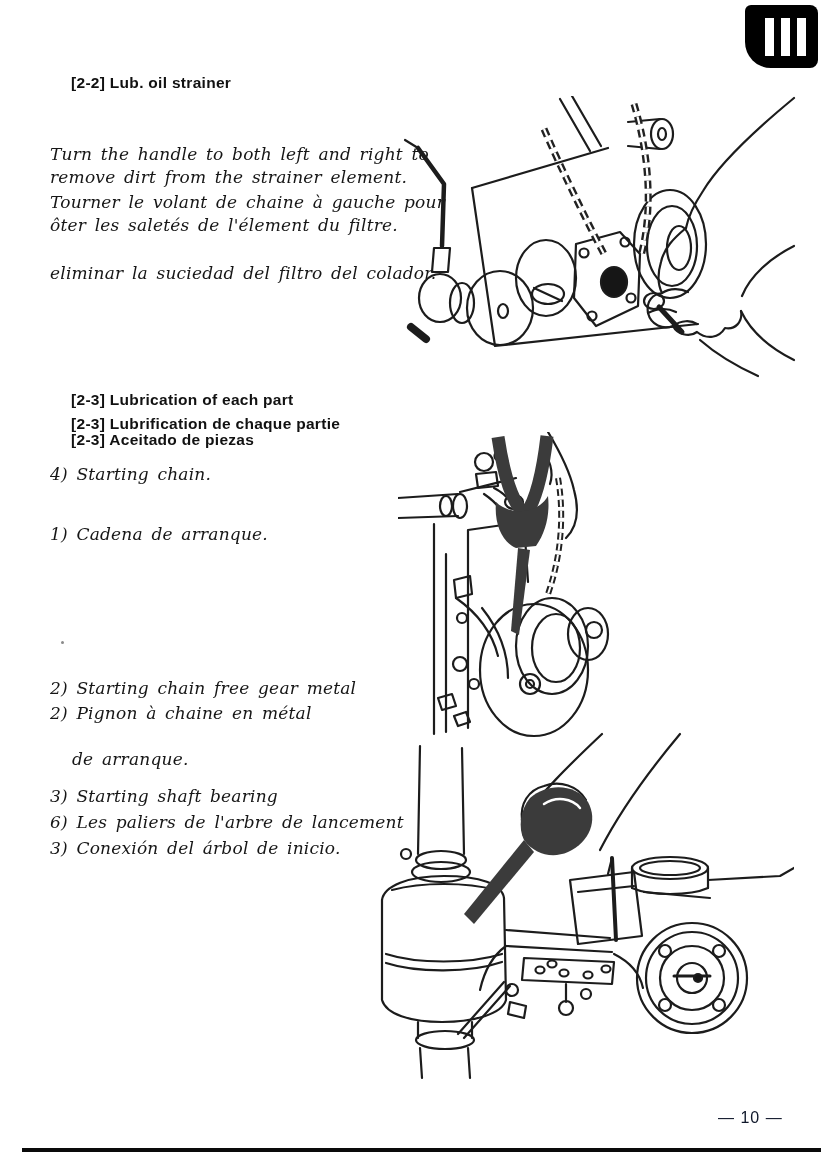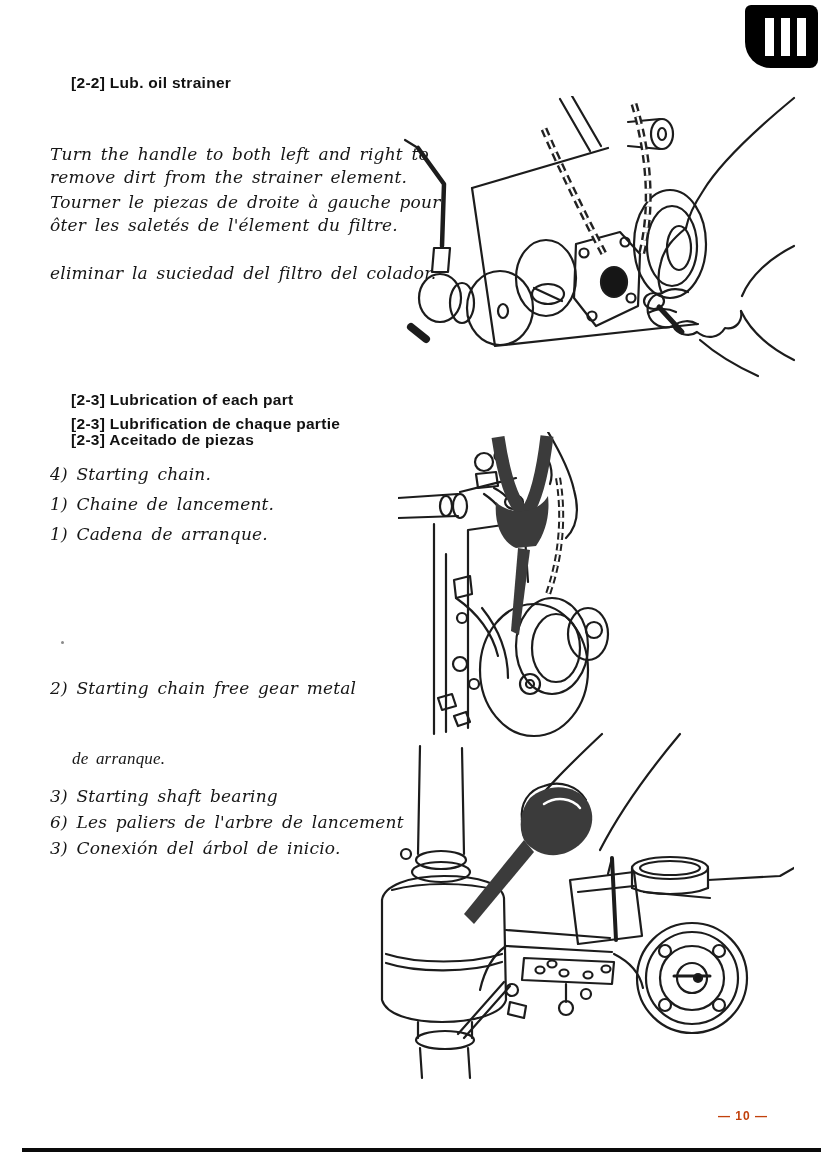--- a/index.html
+++ b/index.html
@@ -20,47 +20,47 @@
   .h-bold{
     position:absolute;left:47px;white-space:nowrap;
     font-weight:700;font-size:15.5px;letter-spacing:.3px;color:#111;margin-left:24px;
   }
   
   .it{
     position:absolute;left:50px;white-space:nowrap;
     font-family:"DejaVu Serif","Liberation Serif",serif;font-style:italic;
     font-size:17px;letter-spacing:.2px;word-spacing:3px;color:#161616;
   }
-  .indent{left:72px;font-family:Liberation Serif, serif;}
+  .indent{left:72px;}
   .figure{position:absolute;}
   .dot-artifact{position:absolute;left:61px;top:641px;width:3px;height:3px;background:#8a8a8a;border-radius:50%;}
   .page-number{
     position:absolute;left:718px;top:1109px;white-space:nowrap;
-    font-size:12px;font-weight:700;letter-spacing:1px;color:#c2410c;
+    font-size:16px;font-weight:400;letter-spacing:1px;color:#0f172a;
   }
   .bottom-rule{position:absolute;left:22px;right:0;top:1148px;height:4px;background:#0a0a0a;}
   svg{display:block;}
 </style>
 </head>
 <body>
 
 <div class="page">
 
   <div class="tab-badge">
     <span class="bar"></span>
     <span class="bar"></span>
     <span class="bar"></span>
 
   </div>
 
   <div class="h-bold" style="top:74px">[2-2] Lub. oil strainer</div>
 
   <div class="it" style="top:144px">Turn the handle to both left and right to</div>
   <div class="it" style="top:167px">remove dirt from the strainer element.</div>
-  <div class="it" style="top:192px">Tourner le piezas de droite à gauche pour</div>
+  <div class="it" style="top:192px">Tourner le volant de chaine à gauche pour</div>
   <div class="it" style="top:215px">ôter les saletés de l'élement du filtre.</div>
   <div class="it" style="top:263px">eliminar la suciedad del filtro del colador.</div>
 
   <div class="figure" style="left:398px;top:96px;width:398px;height:282px">
     <svg width="398" height="282" viewBox="0 0 398 282" role="img" aria-label="hand turning lub. oil strainer handle with chain">
       <g fill="none" stroke="#1c1c1c" stroke-width="2.2" stroke-linecap="round" stroke-linejoin="round">
         <path d="M74,92 L210,52"></path>
         <path d="M74,92 L97,250 L300,228"></path>
         <path d="M162,3 L192,55 M174,0 L203,50"></path>
         <path d="M20,52 L46,88 L44,150" stroke-width="4.5"></path>
@@ -100,21 +100,20 @@
       <path d="M236,8 C250,55 256,110 243,160" stroke="#222" stroke-width="7" fill="none" stroke-dasharray="8 5"></path>
       <path d="M236,8 C250,55 256,110 243,160" stroke="#fff" stroke-width="2.2" fill="none" stroke-dasharray="8 5"></path>
     </svg>
   </div>
 
   <div class="h-bold" style="top:391px">[2-3] Lubrication of each part</div>
   <div class="h-bold" style="top:415px">[2-3] Lubrification de chaque partie</div>
   <div class="h-bold" style="top:431px">[2-3] Aceitado de piezas</div>
 
   <div class="it" style="top:464px">4) Starting chain.</div>
-  <div class="it" style="top:494px">1) Chaine de lancement.</div>
   <div class="it" style="top:524px">1) Cadena de arranque.</div>
 
   <div class="figure" style="left:398px;top:432px;width:262px;height:308px">
     <svg width="262" height="308" viewBox="0 0 262 308" role="img" aria-label="oil can lubricating the starting chain">
       <g fill="none" stroke="#1c1c1c" stroke-width="2.2" stroke-linecap="round" stroke-linejoin="round">
         <path d="M0,66 L60,62 M0,86 L60,84"></path>
         <ellipse cx="62" cy="74" rx="7" ry="12"></ellipse>
         <ellipse cx="48" cy="74" rx="6" ry="10"></ellipse>
         <path d="M62,60 L118,46"></path>
         <path d="M36,92 L36,302 M48,122 L48,300"></path>
@@ -144,20 +143,21 @@
       <path d="M160,46 C166,80 164,122 150,162" stroke="#fff" stroke-width="2" fill="none" stroke-dasharray="7 4"></path>
       <path d="M100,5 C106,45 114,70 127,83 C139,68 145,38 149,4" stroke="#3b3b3b" stroke-width="13" fill="none"></path>
       <path d="M98,70 C96,92 104,110 118,116 L138,114 C148,100 152,82 150,64 C140,82 112,84 98,70 Z" fill="#3b3b3b"></path>
       <path d="M120,116 L132,118 L121,203 L113,199 Z" fill="#3b3b3b"></path>
     </svg>
   </div>
 
   <div class="dot-artifact"></div>
 
   <div class="it" style="top:678px">2) Starting chain free gear metal</div>
+  <div class="it" style="top:703px">2) Pignon à chaine en métal</div>
   <div class="it indent" style="top:749px">de arranque.</div>
 
   <div class="it" style="top:786px">3) Starting shaft bearing</div>
   <div class="it" style="top:812px">6) Les paliers de l'arbre de lancement</div>
   <div class="it" style="top:838px">3) Conexión del árbol de inicio.</div>
 
   <div class="figure" style="left:362px;top:732px;width:432px;height:356px">
     <svg width="432" height="356" viewBox="0 0 432 356" role="img" aria-label="hand with oil can lubricating starting shaft bearing">
       <g fill="none" stroke="#1c1c1c" stroke-width="2.2" stroke-linecap="round" stroke-linejoin="round">
 

